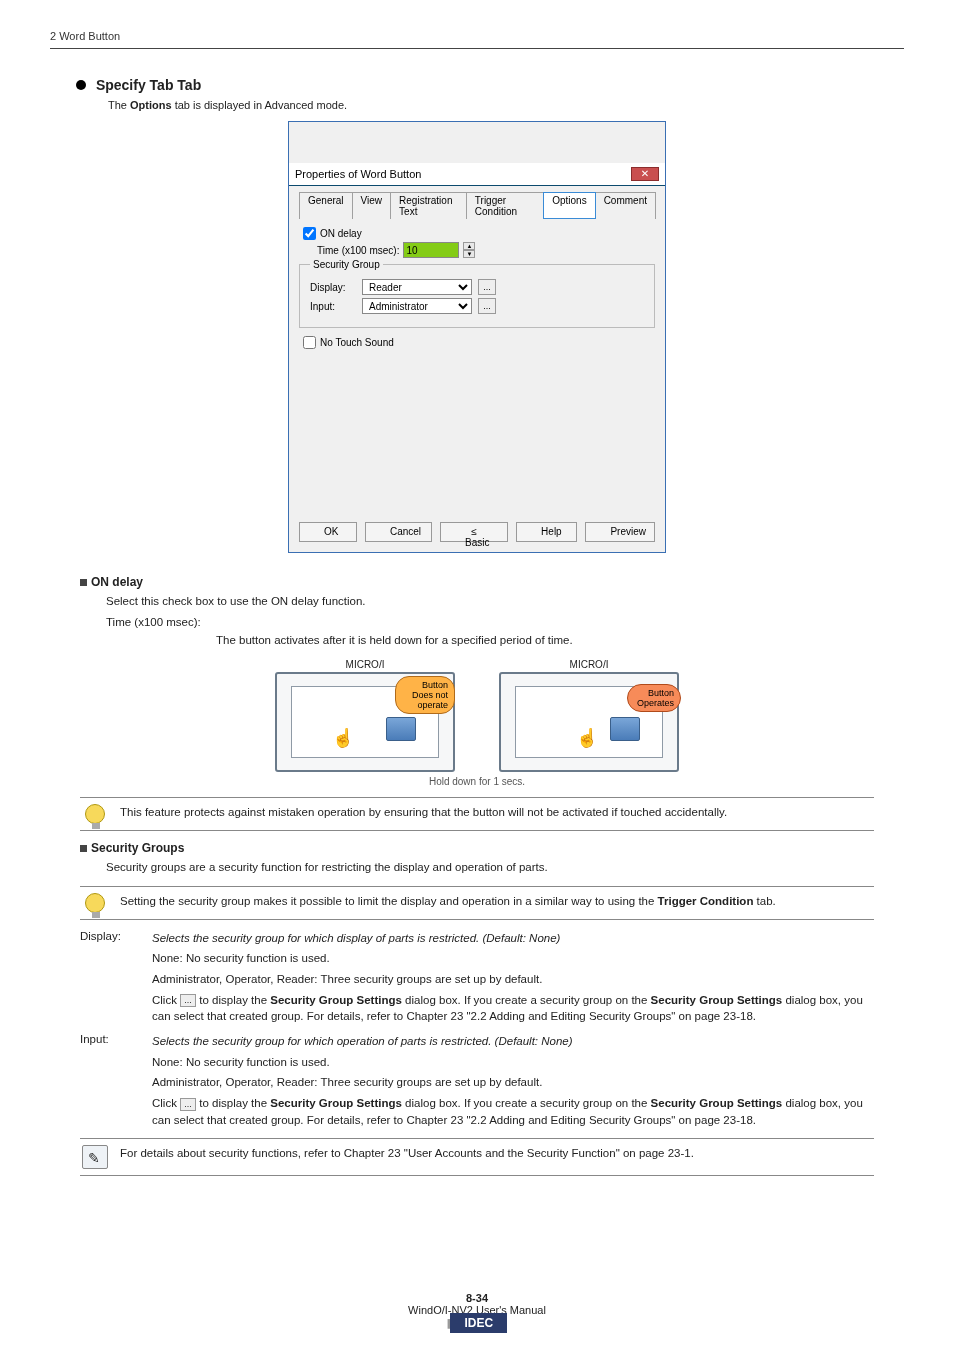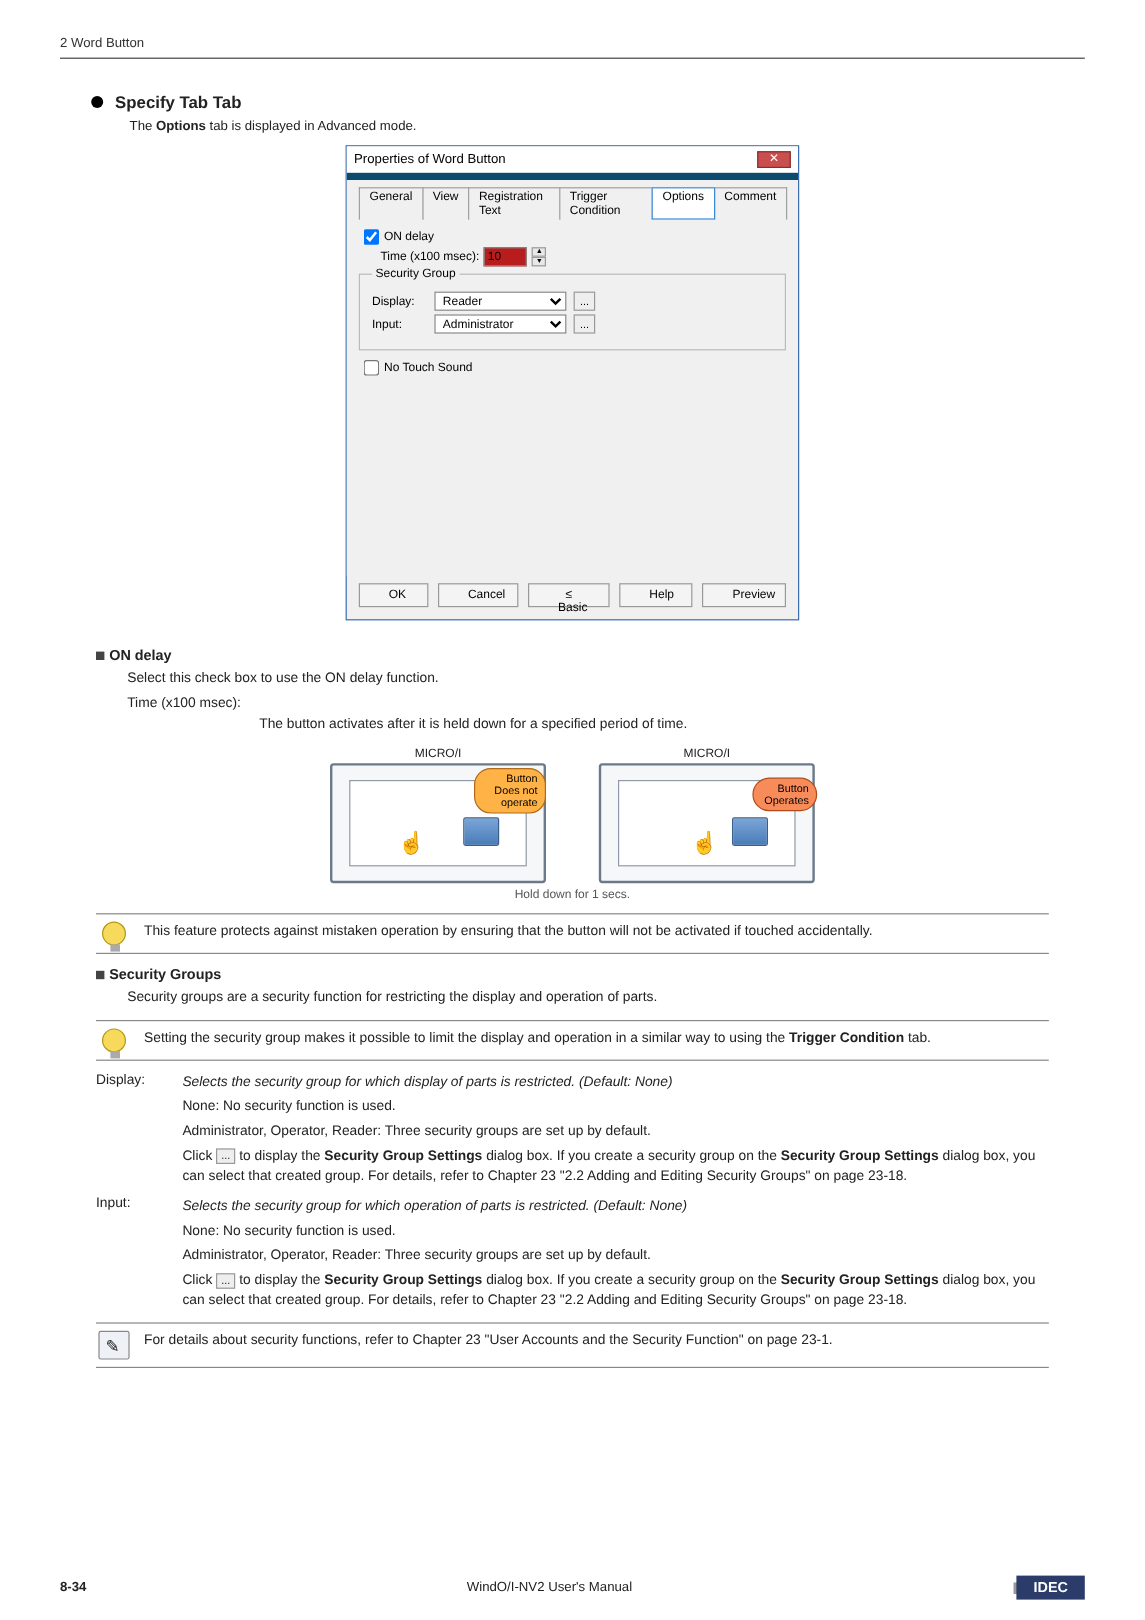--- a/index.html
+++ b/index.html
@@ -4,29 +4,29 @@
 <style>
   * { box-sizing: border-box; margin: 0; padding: 0; }
   body { font-family: Arial, Helvetica, sans-serif; font-size: 12px; color: #222; background: #fff; }
   .page { width: 954px; height: 1350px; position: relative; padding: 30px 50px 20px 50px; }
   .header-line { font-size: 11px; color: #333; border-bottom: 1px solid #444; padding-bottom: 6px; margin-bottom: 28px; }
   .sect-h { font-size: 14px; font-weight: bold; margin-left: 26px; }
   .bullet { display: inline-block; width: 10px; height: 10px; background: #000; border-radius: 50%; vertical-align: middle; margin-right: 6px; margin-top: -2px; }
   .sect-sub { font-size: 11px; margin-left: 58px; margin-top: 6px; }
   .dlg-wrap { width: 378px; margin: 10px auto 22px auto; }
   .dlg { border: 1px solid #3a6fb3; background: #f0f0f0; font-size: 10px; color: #000; }
-  .dlg-title { background: #fff; border-bottom: 6px solid #0c4a6e; padding: 4px 6px; display: flex; align-items: center; justify-content: space-between; }
+  .dlg-title { background: #fff; border-bottom: 1px solid #0c4a6e; padding: 4px 6px; display: flex; align-items: center; justify-content: space-between; margin-top: 41px; }
   .dlg-title-text { font-size: 11px; }
   .dlg-close { width: 28px; height: 14px; background: #c94f4f; color: #fff; text-align: center; line-height: 12px; font-size: 10px; border: 1px solid #8b2d2d; }
   .dlg-body { padding: 6px 10px 10px 10px; background: #f0f0f0; height: 330px; position: relative; }
   .tabs { display: flex; gap: 0; margin-bottom: 8px; font-size: 10px; }
   .tab { padding: 2px 8px; border: 1px solid #a0a0a0; border-bottom: none; background: #f0f0f0; margin-right: -1px; }
   .tab.active { border: 1px solid #3a8bd6; background: #fff; position: relative; z-index: 1; }
   .cb-row { display: flex; align-items: center; gap: 4px; margin: 2px 0 2px 4px; }
-  .num-input { width: 36px; height: 16px; font-size: 10px; padding-left: 2px; border: 1px solid #888; background: #b91c1c; }
+  .num-input { width: 56px; height: 16px; font-size: 10px; padding-left: 2px; border: 1px solid #888; background: #84cc16; }
   .spinner { display: inline-flex; flex-direction: column; }
   .spin-btn { width: 12px; height: 8px; background: #e8e8e8; border: 1px solid #999; font-size: 6px; line-height: 6px; text-align: center; }
   .fieldset { border: 1px solid #bbb; padding: 8px 10px 10px 10px; margin: 6px 0 8px 0; }
   .fieldset-title { position: relative; top: -14px; background: #f0f0f0; padding: 0 3px; font-size: 10px; display: inline-block; }
   .sg-row { display: flex; align-items: center; gap: 6px; margin: 3px 0; }
   .sg-label { width: 46px; }
   .sg-select { width: 110px; height: 16px; border: 1px solid #888; background: #fff; font-size: 10px; padding-left: 2px; }
   .sg-btn { width: 18px; height: 16px; border: 1px solid #999; background: #eee; font-size: 9px; text-align: center; line-height: 14px; }
   .dlg-footer { display: flex; gap: 8px; justify-content: flex-end; padding: 6px 10px 10px 10px; }
   .dlg-btn { min-width: 54px; height: 20px; border: 1px solid #999; background: #f4f4f4; font-size: 10px; text-align: center; padding: 3px 24px; }
@@ -51,21 +51,21 @@
   .bulb { width: 20px; height: 20px; border-radius: 50%; background: #f7d95b; border: 1px solid #b09810; position: relative; }
   .bulb::after { content: ''; position: absolute; left: 6px; top: 18px; width: 8px; height: 6px; background: #aaa; }
   .note-text { font-size: 11.5px; line-height: 1.45; }
   .def-row { display: flex; margin: 6px 30px 0 30px; }
   .def-k { width: 72px; font-size: 11.5px; }
   .def-v { flex: 1; font-size: 11.5px; line-height: 1.45; font-style: italic; }
   .def-sub { margin-left: 102px; margin-right: 30px; font-size: 11.5px; line-height: 1.45; margin-top: 4px; }
   .inline-btn { display: inline-block; width: 16px; height: 13px; border: 1px solid #999; background: #eee; font-size: 9px; line-height: 11px; text-align: center; vertical-align: middle; }
   .clip-icon { width: 26px; height: 24px; border: 1px solid #888; background: #eef2f6; border-radius: 2px; position: relative; }
   .clip-icon::before { content: '✎'; position: absolute; left: 5px; top: 4px; font-size: 14px; }
-  .footer { position: absolute; bottom: 20px; left: 50px; right: 50px; display: flex; justify-content: space-between; align-items: center; font-size: 11px; }
+  .footer { position: absolute; bottom: 20px; left: 50px; right: 50px; display: flex; justify-content: space-between; align-items: center; font-size: 11px; flex-direction: column; }
   .page-num { font-weight: bold; }
   .idec { background: #2b3c6b; color: #fff; padding: 3px 14px; font-weight: bold; font-size: 12px; }
   .idec-pre { color: #999; font-size: 12px; font-weight: bold; margin-right: -3px; }
 </style>
 </head>
 <body>
 
 <div class="page">
   <div class="header-line">2 Word Button</div>
 

